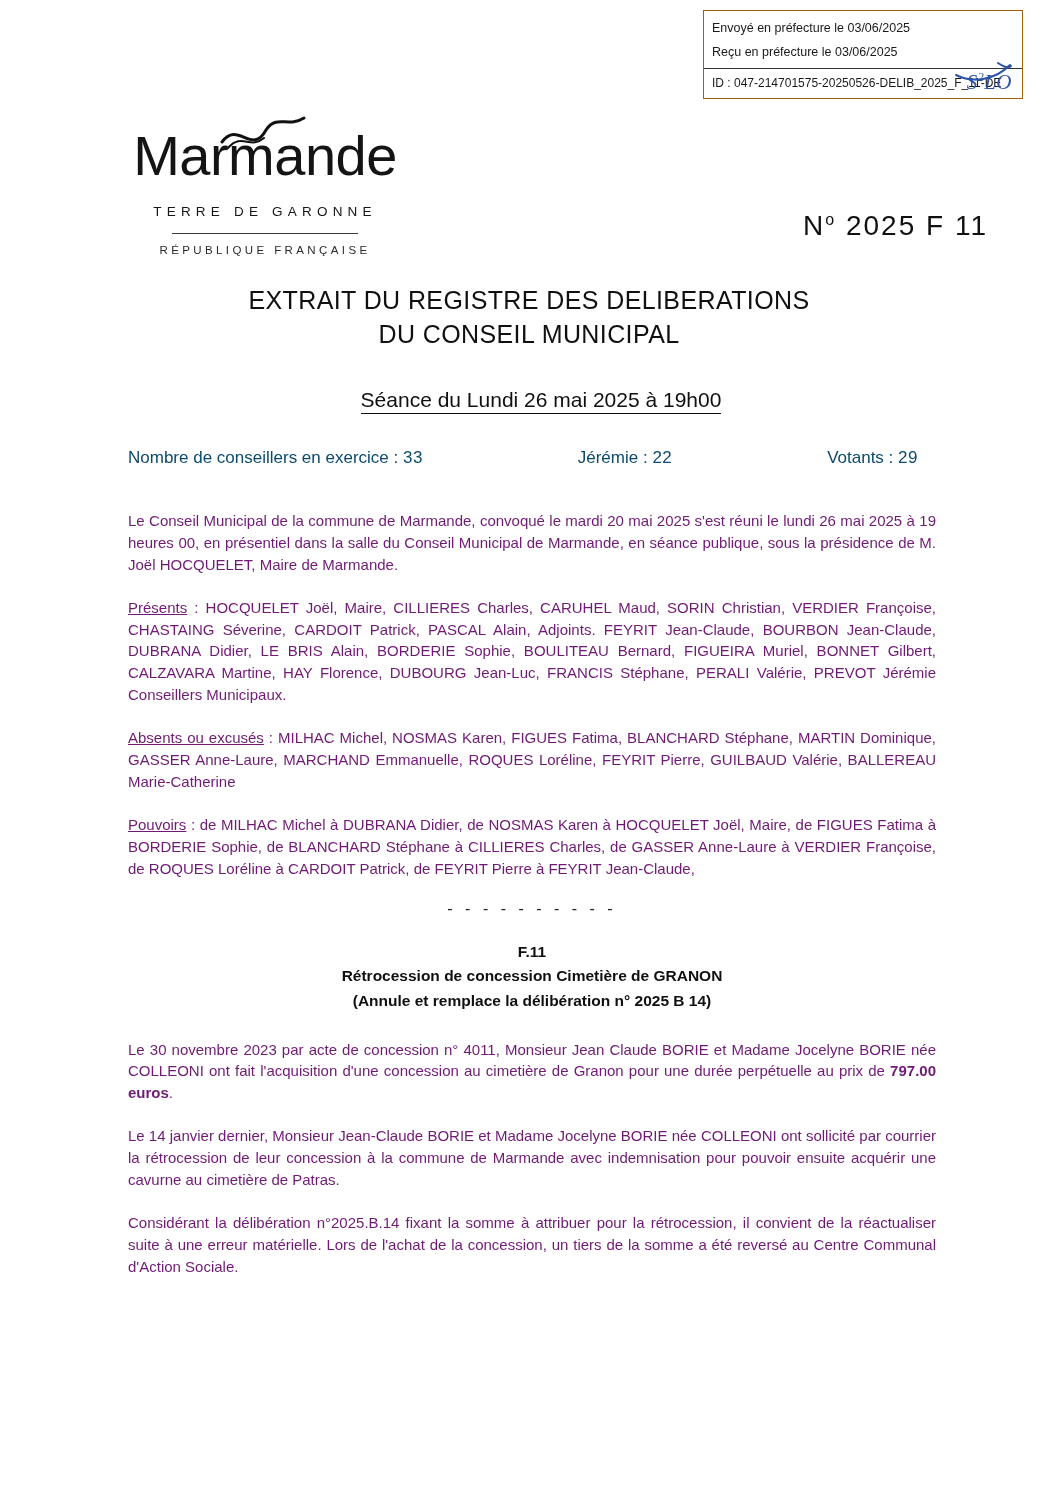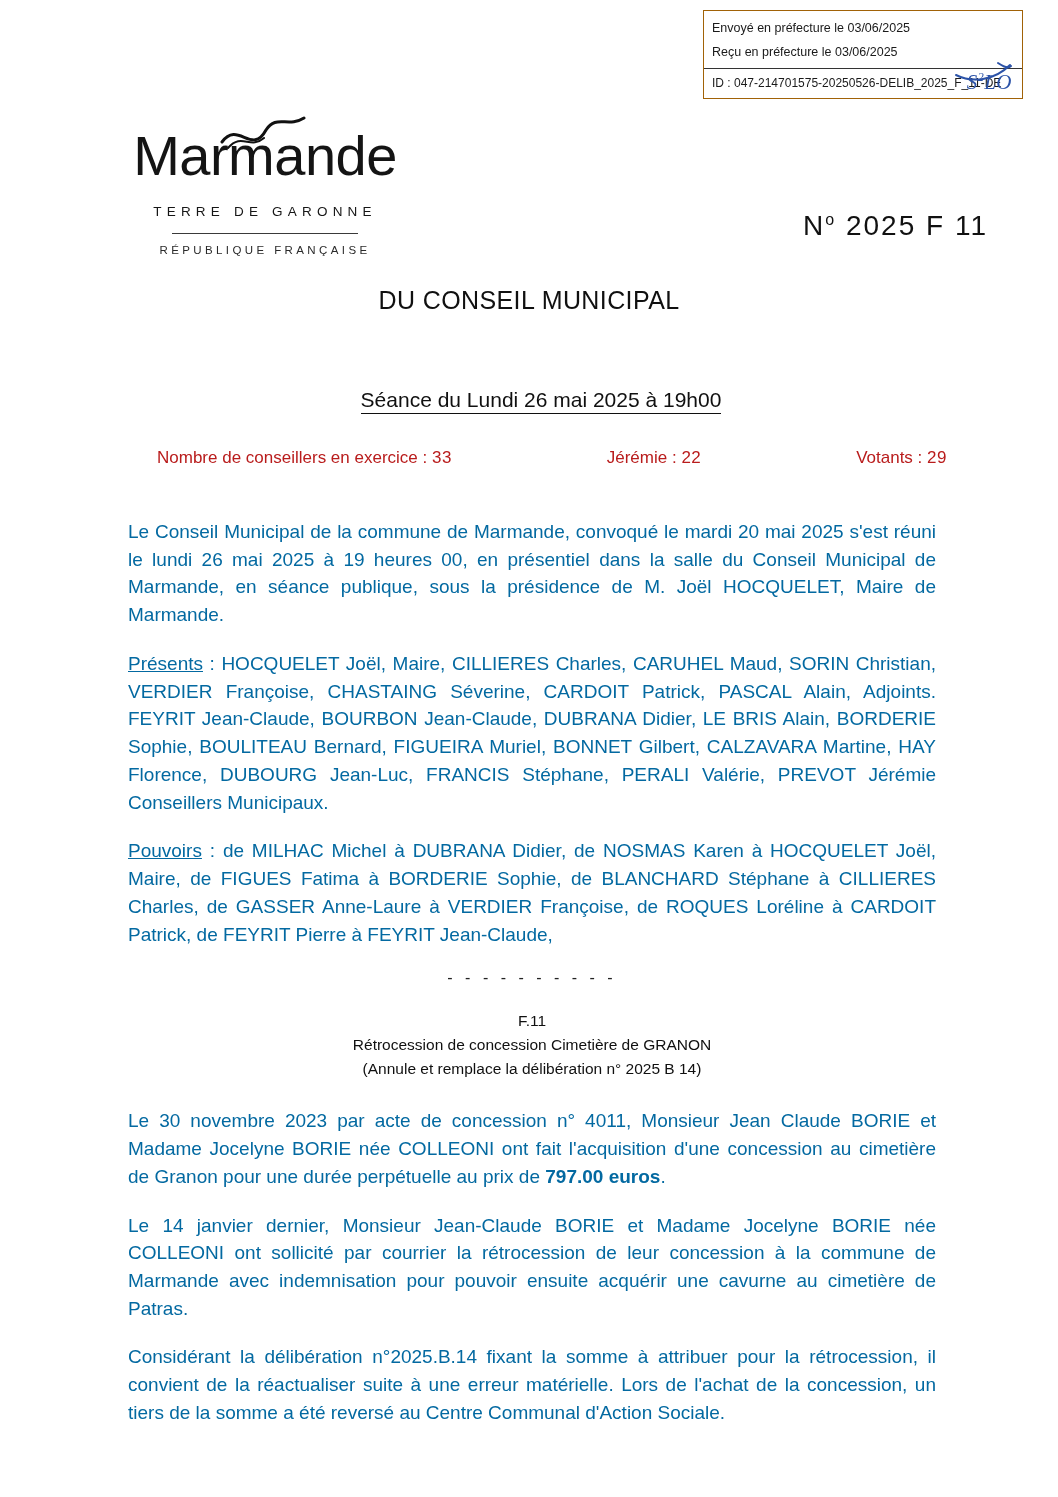--- a/index.html
+++ b/index.html
@@ -142,54 +142,53 @@
   }
 
   .counts {
     position: absolute;
     top: 448px;
     left: 128px;
     width: 790px;
     display: flex;
     justify-content: space-between;
     font-size: 17px;
-    color: #b91c1c;
-    margin-left: 29px;
+    color: #0c4a6e;
   }
   .counts .c-val { letter-spacing: 0.5px; }
 
   
   .body-wrap {
     position: absolute;
     top: 508px;
     left: 128px;
     width: 808px;
   }
   p.para {
-    margin: 10px 0 21px 0;
-    font-size: 19px;
+    margin: 2px 0 21px 0;
+    font-size: 15px;
     line-height: 1.46;
     text-align: justify;
-    color: #0369a1;
+    color: #701a75;
   }
   .lbl {
     text-decoration: underline;
   }
 
   .dashes {
     text-align: center;
     letter-spacing: 4px;
     font-size: 16px;
     color: #222;
     margin: 20px 0 22px 0;
   }
 
   .deliberation-head {
     text-align: center;
-    font-weight: normal;
+    font-weight: bold;
     font-size: 15.5px;
     line-height: 1.55;
     color: #101010;
     margin-bottom: 26px;
   }
   .deliberation-head .f-num { font-size: 15.5px; }
 
   .amount { font-weight: bold; }
 </style>
 </head>
@@ -219,20 +218,21 @@
   <div class="logo-rule"></div>
   <div class="logo-rf">RÉPUBLIQUE FRANÇAISE</div>
 </div>
 
 <div class="doc-number">
   <span>N</span><sup>o</sup>
   <span>2025  F  11</span>
 </div>
 
 <div class="title">
+  <div>EXTRAIT DU REGISTRE DES DELIBERATIONS</div>
   <div>DU CONSEIL MUNICIPAL</div>
 </div>
 
 <div class="seance">
   <span>Séance du Lundi 26 mai 2025 à 19h00</span>
 </div>
 
 <div class="counts">
   <div>
     <span>Nombre de conseillers en exercice :</span>
@@ -247,20 +247,21 @@
     <span class="c-val">29</span>
   </div>
 </div>
 
 <div class="body-wrap">
 
   <p class="para">Le Conseil Municipal de la commune de Marmande, convoqué le mardi 20 mai 2025 s'est réuni le lundi 26 mai 2025 à 19 heures 00, en présentiel dans la salle du Conseil Municipal de Marmande, en séance publique, sous la présidence de M. Joël HOCQUELET, Maire de Marmande.</p>
 
   <p class="para"><span class="lbl">Présents</span><span> : HOCQUELET Joël, Maire, CILLIERES Charles, CARUHEL Maud, SORIN Christian, VERDIER Françoise, CHASTAING Séverine, CARDOIT Patrick, PASCAL Alain, Adjoints. FEYRIT Jean-Claude, BOURBON Jean-Claude, DUBRANA Didier, LE BRIS Alain, BORDERIE Sophie, BOULITEAU Bernard, FIGUEIRA Muriel, BONNET Gilbert, CALZAVARA Martine, HAY Florence, DUBOURG Jean-Luc, FRANCIS Stéphane, PERALI Valérie, PREVOT Jérémie Conseillers Municipaux.</span></p>
 
+  <p class="para"><span class="lbl">Absents ou excusés</span><span> : MILHAC Michel, NOSMAS Karen, FIGUES Fatima, BLANCHARD Stéphane, MARTIN Dominique, GASSER Anne-Laure, MARCHAND Emmanuelle, ROQUES Loréline, FEYRIT Pierre, GUILBAUD Valérie, BALLEREAU Marie-Catherine</span></p>
 
   <p class="para"><span class="lbl">Pouvoirs</span><span> : de MILHAC Michel à DUBRANA Didier, de NOSMAS Karen à HOCQUELET Joël, Maire, de FIGUES Fatima à BORDERIE Sophie, de BLANCHARD Stéphane à CILLIERES Charles, de GASSER Anne-Laure à VERDIER Françoise, de ROQUES Loréline à CARDOIT Patrick, de FEYRIT Pierre à FEYRIT Jean-Claude,</span></p>
 
   <div class="dashes">- - - - - - - - - -</div>
 
   <div class="deliberation-head">
     <div class="f-num">F.11</div>
     <div>Rétrocession de concession Cimetière de GRANON</div>
     <div>(Annule et remplace la délibération n° 2025 B 14)</div>
   </div>

